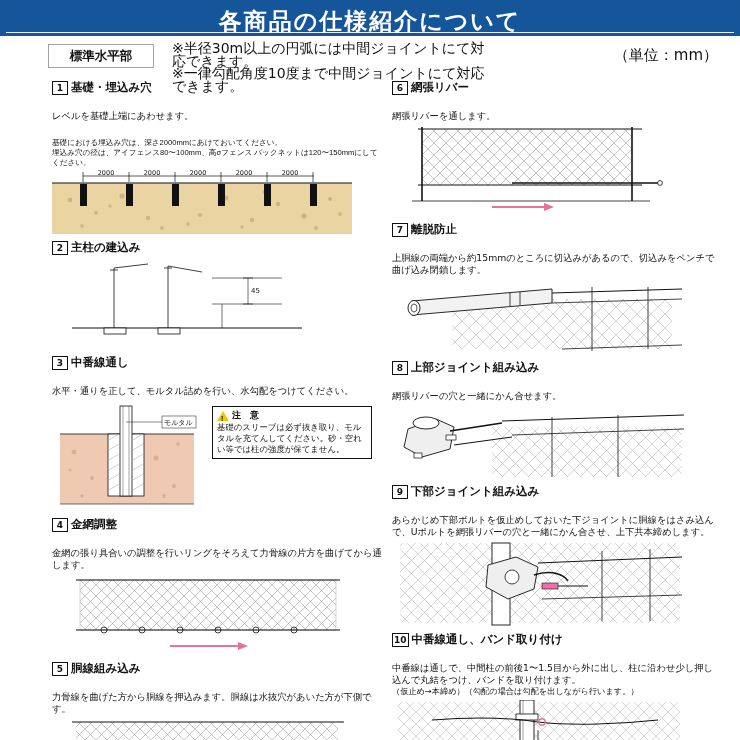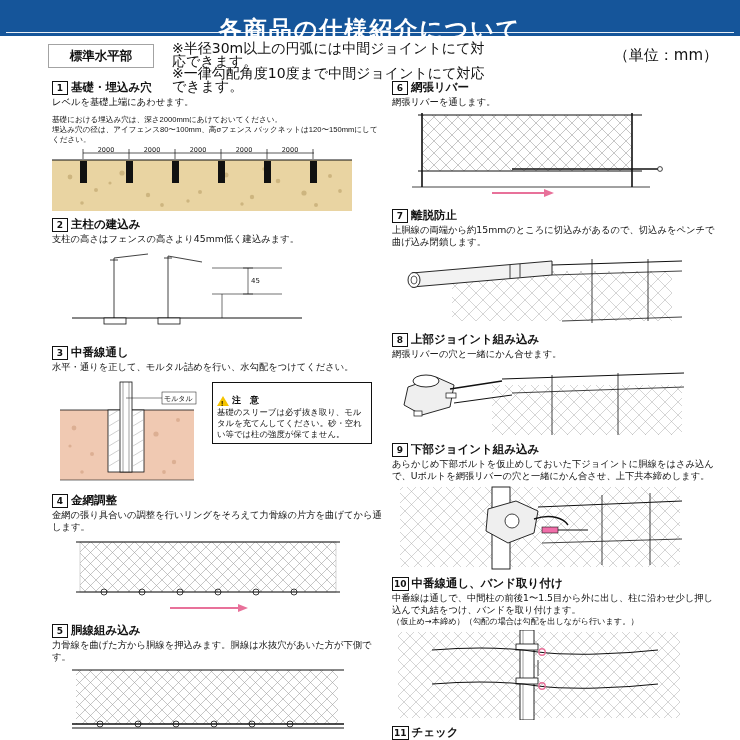--- a/index.html
+++ b/index.html
@@ -12,21 +12,21 @@
     position:relative;
   }
   .page{position:relative;width:740px;height:740px;}
 
   
   .header{
     position:absolute;left:0;top:0;width:740px;height:36px;
     background:#15559a;
   }
   .header-title{
-    position:absolute;left:0;top:12px;width:740px;height:36px;
+    position:absolute;left:0;top:4px;width:740px;height:36px;
     line-height:34px;text-align:center;color:#fff;font-size:23px;
     font-weight:bold;letter-spacing:2px;
     font-family:"DejaVu Sans","Liberation Sans",sans-serif;
   }
   .hdr-line{
     position:absolute;left:6px;right:6px;bottom:3px;height:1px;background:#ffffff;opacity:.9;
   }
 
   
   .std-box{
@@ -57,32 +57,32 @@
     font-size:11.5px;font-weight:bold;line-height:14px;
     font-family:"DejaVu Sans","Liberation Sans",sans-serif;
     display:flex;align-items:flex-start;gap:3px;
   }
   .num{
     display:inline-block;min-width:12px;height:12px;line-height:12px;
     border:1px solid #111;text-align:center;font-size:9px;font-weight:bold;
     padding:0 1px;background:#fff;flex:none;margin-top:1px;
   }
   .sec-desc{
-    font-size:9.3px;line-height:12px;margin-top:1px;
+    font-size:9.3px;line-height:12px;margin-top:15px;
     font-family:"DejaVu Sans","Liberation Sans",sans-serif;
   }
   .sec-desc .small{font-size:8.2px;line-height:10.5px;display:block;}
 
   
   .fig{position:relative;margin-top:3px;background:#fff;}
   .fig svg{display:block;}
 
   .warnbox{
     position:absolute;border:1px solid #111;background:#fff;
-    font-size:8.4px;line-height:11px;padding:12px 4px 3px 4px;
+    font-size:8.4px;line-height:11px;padding:3px 4px 3px 4px;
     font-family:Liberation Sans, sans-serif;
   }
   .warnhead{font-weight:bold;font-size:9px;display:flex;align-items:center;gap:3px;margin-bottom:1px;}
   .tri{
     width:0;height:0;border-left:6px solid transparent;border-right:6px solid transparent;
     border-bottom:10px solid #f5c400;position:relative;
   }
   .tri:after{content:"!";position:absolute;left:-2px;top:2px;font-size:7px;color:#000;font-weight:bold;}
 </style>
 </head>
@@ -104,21 +104,21 @@
 
   <div class="col col-left">
 
     <div class="sec">
       <div class="sec-title">
         <span class="num">1</span>
         <span>基礎・埋込み穴</span>
       </div>
       <div class="sec-desc">レベルを基礎上端にあわせます。</div>
       <div class="fig">
-        <div style="font-size:7.6px;line-height:10px;margin-top:7px;">
+        <div style="font-size:7.6px;line-height:10px;margin-top:16px;">
           <span>基礎における埋込み穴は、深さ2000mmにあけておいてください。</span><br>
           <span>埋込み穴の径は、アイフェンス80〜100mm、高σフェンス バックネットは120〜150mmにしてください。</span>
         </div>
         <svg width="300" height="66" viewBox="0 0 300 66">
           <rect x="0" y="14" width="300" height="52" fill="#e9d4a2"></rect>
           <g fill="#c9b07a" opacity="0.85">
             <circle cx="18" cy="32" r="2.4"></circle>
               <circle cx="44" cy="45" r="2"></circle>
               <circle cx="70" cy="28" r="2.6"></circle>
             <circle cx="96" cy="50" r="2.2"></circle>
@@ -168,21 +168,20 @@
           </g>
         </svg>
       </div>
     </div>
 
     <div class="sec" style="margin-top:6px;">
       <div class="sec-title">
         <span class="num">2</span>
         <span>主柱の建込み</span>
       </div>
-      <div class="sec-desc">支柱の高さはフェンスの高さより45mm低く建込みます。</div>
       <div class="fig">
         <svg width="300" height="92" viewBox="0 0 300 92">
 
           <g stroke="#111" stroke-width="0.8" fill="none">
             <line x1="62" y1="10" x2="62" y2="70"></line>
             <line x1="58" y1="12" x2="66" y2="12"></line>
             <line x1="62" y1="10" x2="96" y2="6"></line>
             <line x1="116" y1="8" x2="116" y2="70"></line>
             <line x1="112" y1="10" x2="120" y2="10"></line>
             <line x1="116" y1="8" x2="150" y2="14"></line>

